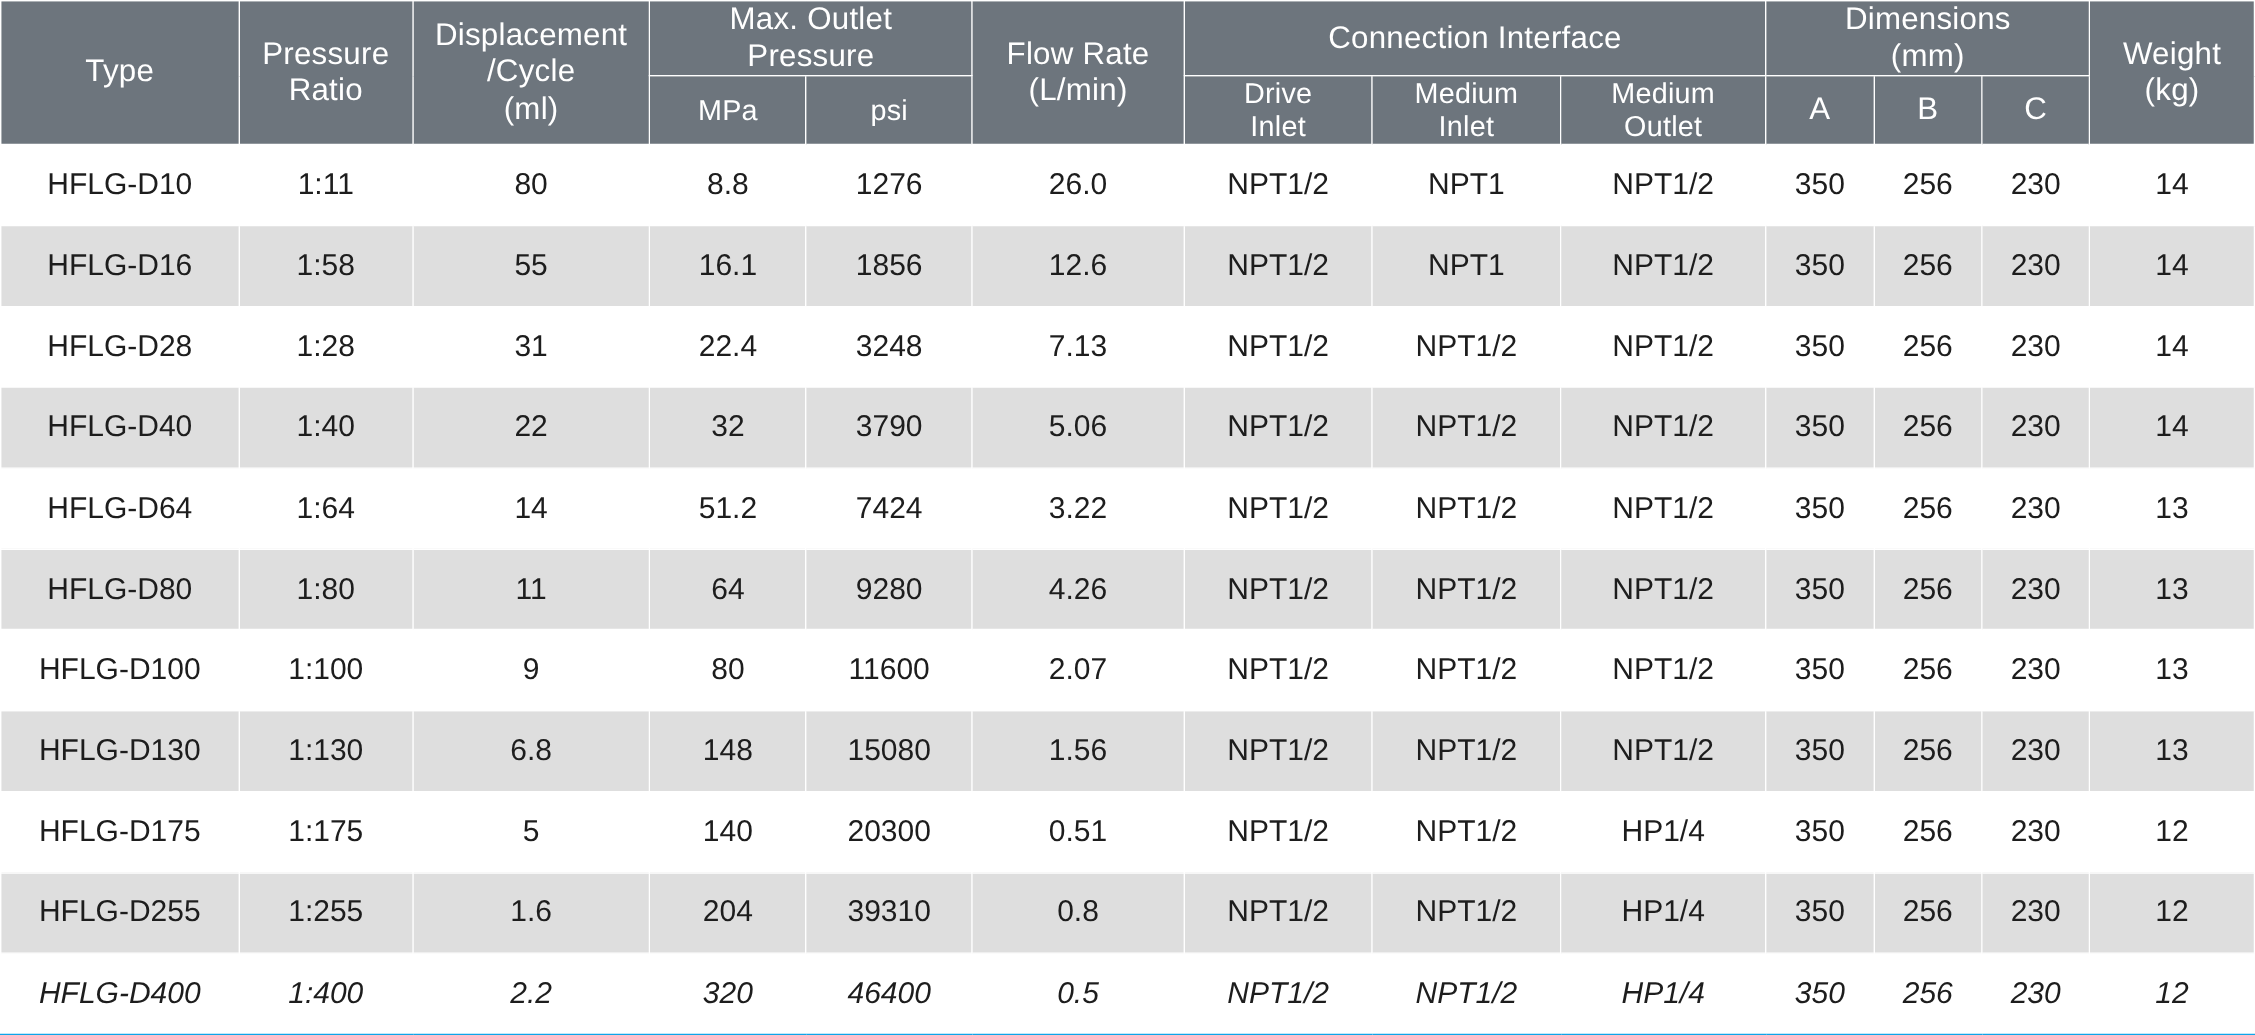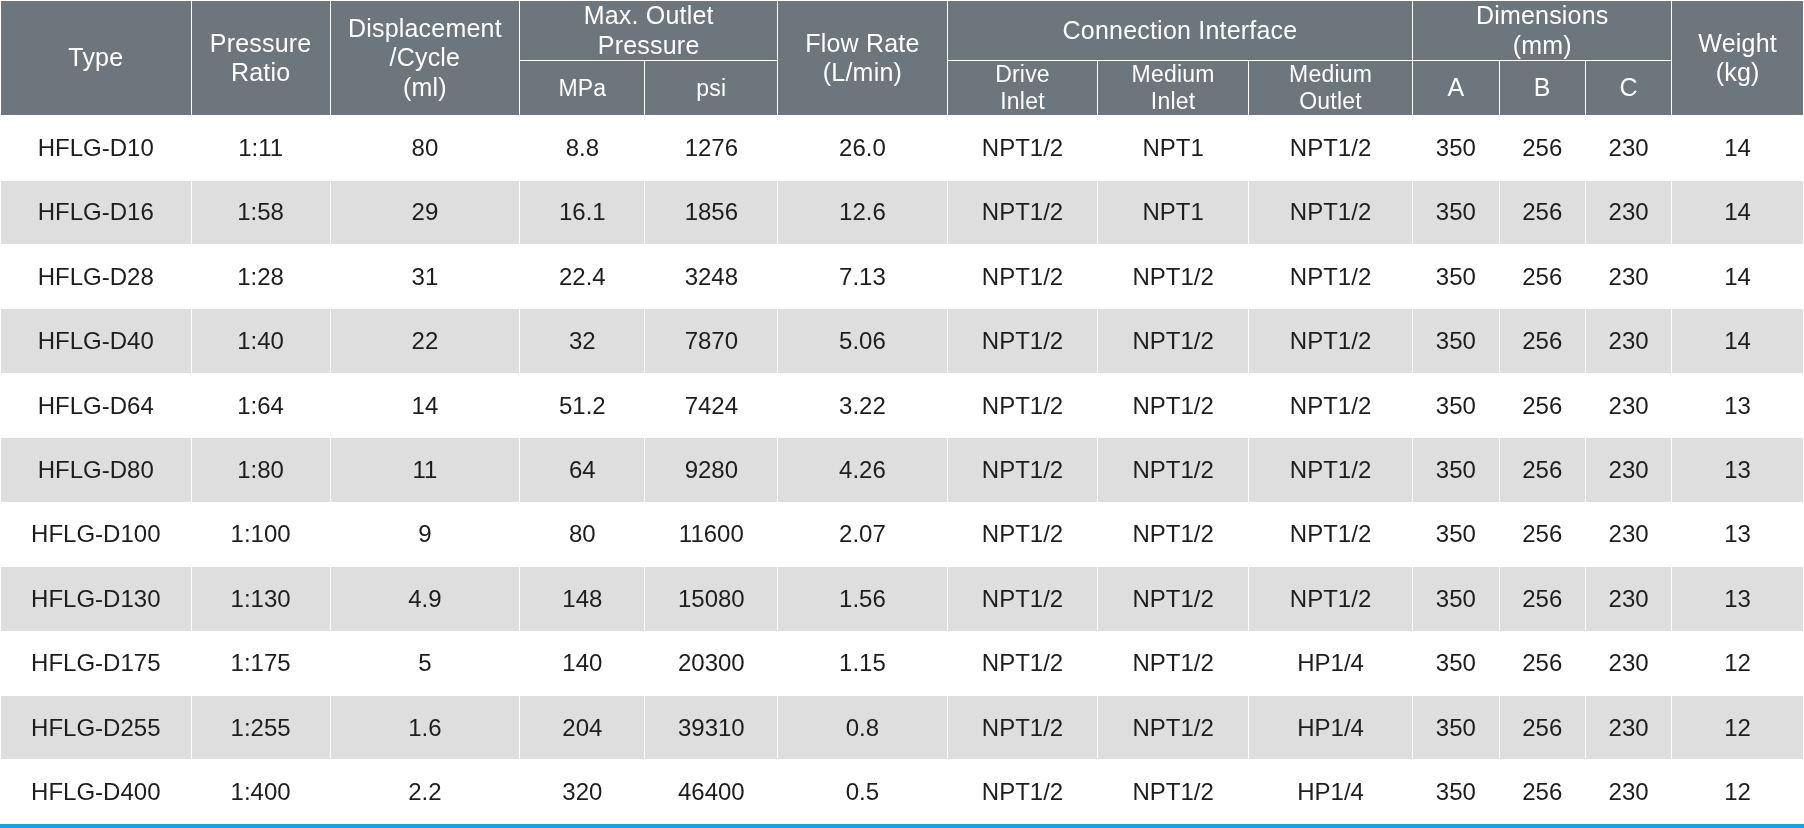--- a/index.html
+++ b/index.html
@@ -55,21 +55,22 @@
     border-right: none;
     height: 58.5px;
   }
   tbody tr.odd td {
     background: #ffffff;
   }
   tbody tr.even td {
     background: #dedede;
   }
   tbody tr:last-child td {
-    border-bottom: 4px solid #0ea5e9;
+    border-bottom: 1px solid #0ea5e9;
+    font-style: italic;
   }
   
   col.c-type      { width: 181px; }
   col.c-ratio     { width: 132px; }
   col.c-disp      { width: 180px; }
   col.c-mpa       { width: 119px; }
   col.c-psi       { width: 126px; }
   col.c-flow      { width: 161px; }
   col.c-drive     { width: 143px; }
   col.c-min       { width: 143px; }
@@ -133,21 +134,21 @@
         <td>NPT1</td>
         <td>NPT1/2</td>
         <td>350</td>
         <td>256</td>
         <td>230</td>
         <td>14</td>
       </tr>
       <tr class="even">
         <td>HFLG-D16</td>
         <td>1:58</td>
-        <td>29</td>
+        <td>55</td>
         <td>16.1</td>
         <td>1856</td>
         <td>12.6</td>
         <td>NPT1/2</td>
         <td>NPT1</td>
         <td>NPT1/2</td>
         <td>350</td>
         <td>256</td>
         <td>230</td>
         <td>14</td>
@@ -165,21 +166,21 @@
         <td>350</td>
         <td>256</td>
         <td>230</td>
         <td>14</td>
       </tr>
       <tr class="even">
         <td>HFLG-D40</td>
         <td>1:40</td>
         <td>22</td>
         <td>32</td>
-        <td>7870</td>
+        <td>3790</td>
         <td>5.06</td>
         <td>NPT1/2</td>
         <td>NPT1/2</td>
         <td>NPT1/2</td>
         <td>350</td>
         <td>256</td>
         <td>230</td>
         <td>14</td>
       </tr>
       <tr class="odd">
@@ -223,39 +224,39 @@
         <td>NPT1/2</td>
         <td>NPT1/2</td>
         <td>350</td>
         <td>256</td>
         <td>230</td>
         <td>13</td>
       </tr>
       <tr class="even">
         <td>HFLG-D130</td>
         <td>1:130</td>
-        <td>4.9</td>
+        <td>6.8</td>
         <td>148</td>
         <td>15080</td>
         <td>1.56</td>
         <td>NPT1/2</td>
         <td>NPT1/2</td>
         <td>NPT1/2</td>
         <td>350</td>
         <td>256</td>
         <td>230</td>
         <td>13</td>
       </tr>
       <tr class="odd">
         <td>HFLG-D175</td>
         <td>1:175</td>
         <td>5</td>
         <td>140</td>
         <td>20300</td>
-        <td>1.15</td>
+        <td>0.51</td>
         <td>NPT1/2</td>
         <td>NPT1/2</td>
         <td>HP1/4</td>
         <td>350</td>
         <td>256</td>
         <td>230</td>
         <td>12</td>
       </tr>
       <tr class="even">
         <td>HFLG-D255</td>

